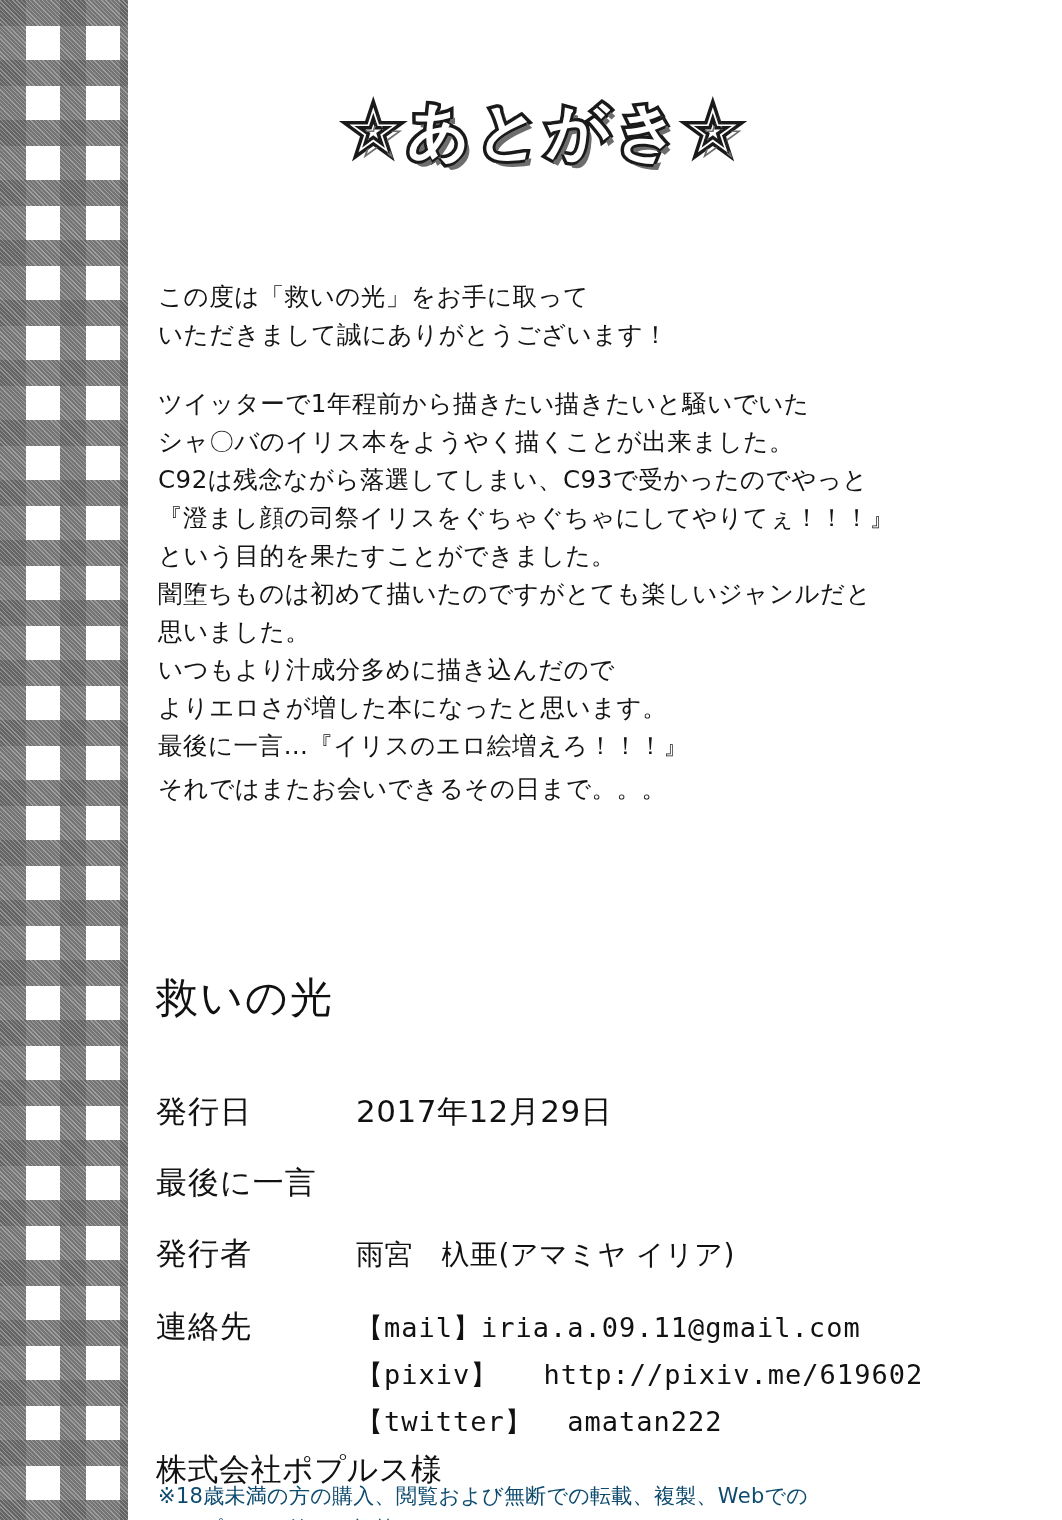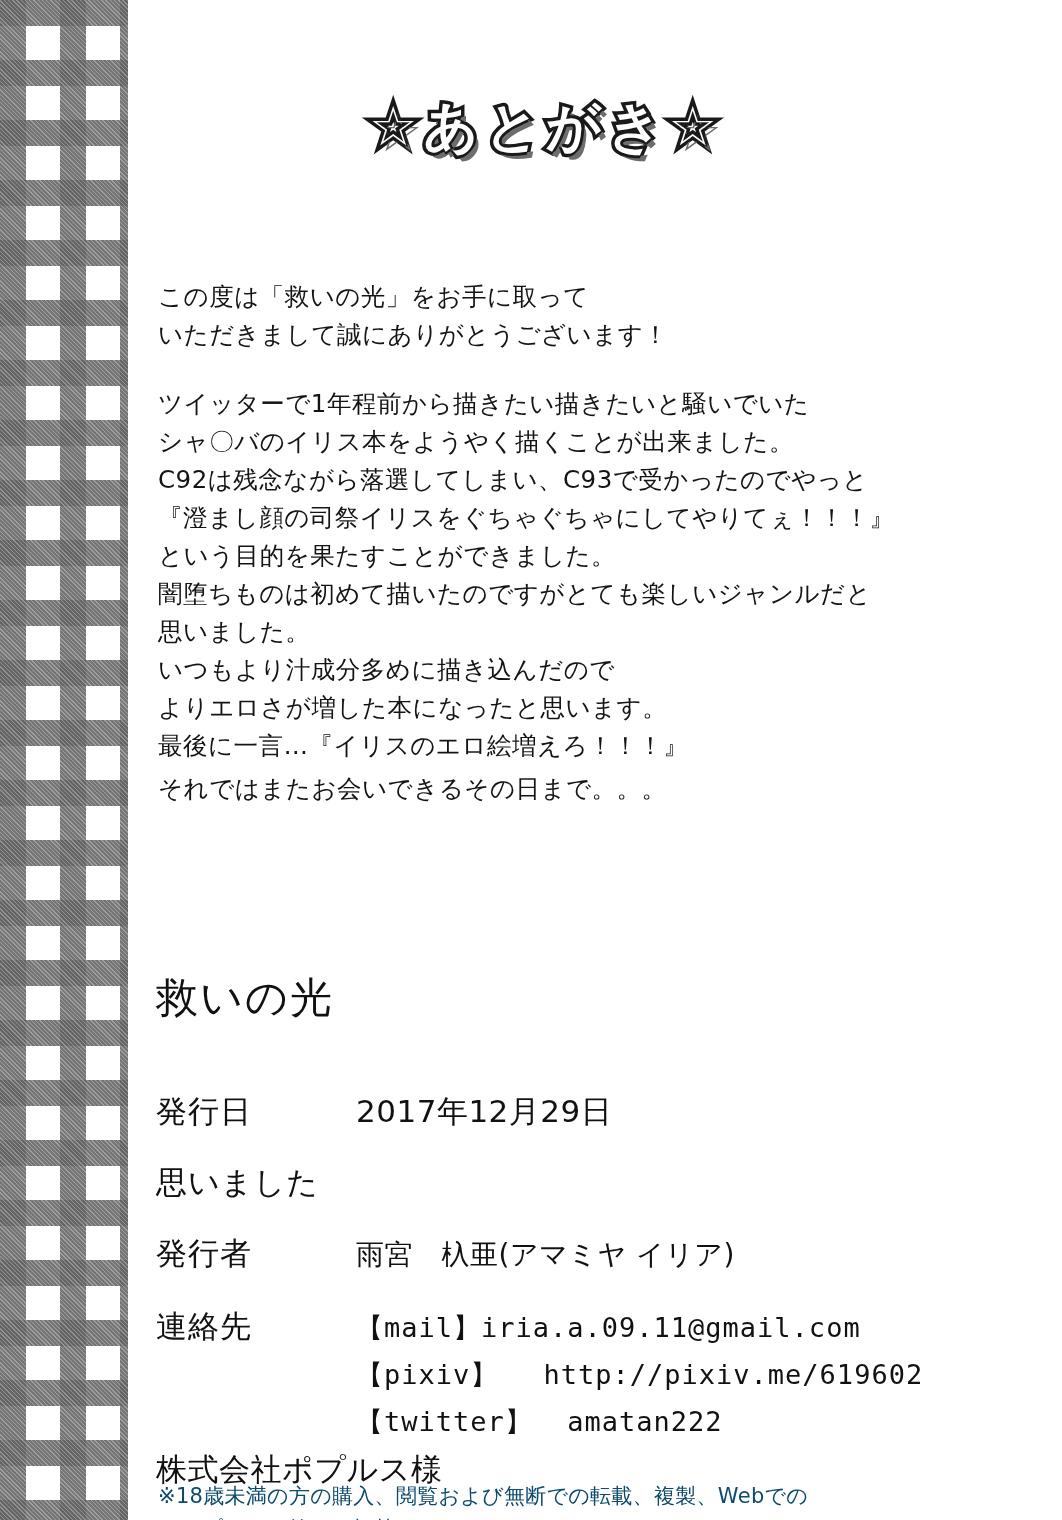--- a/index.html
+++ b/index.html
@@ -54,21 +54,21 @@
   }
 
   
   #afterword-heading {
     position: absolute;
     left: 168px;
     top: 100px;
     width: 500px;
     text-align: center;
     font-family: "DejaVu Sans", sans-serif;
-    font-size: 54px;
+    font-size: 62px;
     font-weight: bold;
     letter-spacing: 6px;
     line-height: 1;
     color: #ffffff;
     -webkit-text-stroke: 7px #1a1a1a;
     paint-order: stroke fill;
     text-shadow:
       -3px 0 0 #1a1a1a, 3px 0 0 #1a1a1a,
       0 -3px 0 #1a1a1a, 0 3px 0 #1a1a1a,
       5px 6px 0 #6d6d6d;
@@ -178,21 +178,21 @@
   <div id="colophon-title">救いの光</div>
 
   <div id="colophon">
 
     <div class="colophon-row">
       <div class="colophon-label">発行日</div>
       <div class="colophon-value">2017年12月29日</div>
     </div>
 
     <div class="colophon-row">
-      <div class="colophon-label">思いました</div>
+      <div class="colophon-label">最後に一言</div>
     </div>
 
     <div class="colophon-row">
       <div class="colophon-label">発行者</div>
       <div class="colophon-value small">雨宮　杁亜(アマミヤ イリア)</div>
     </div>
 
     <div class="colophon-row">
       <div class="colophon-label">連絡先</div>
       <div class="colophon-value mono">【mail】iria.a.09.11@gmail.com</div>

